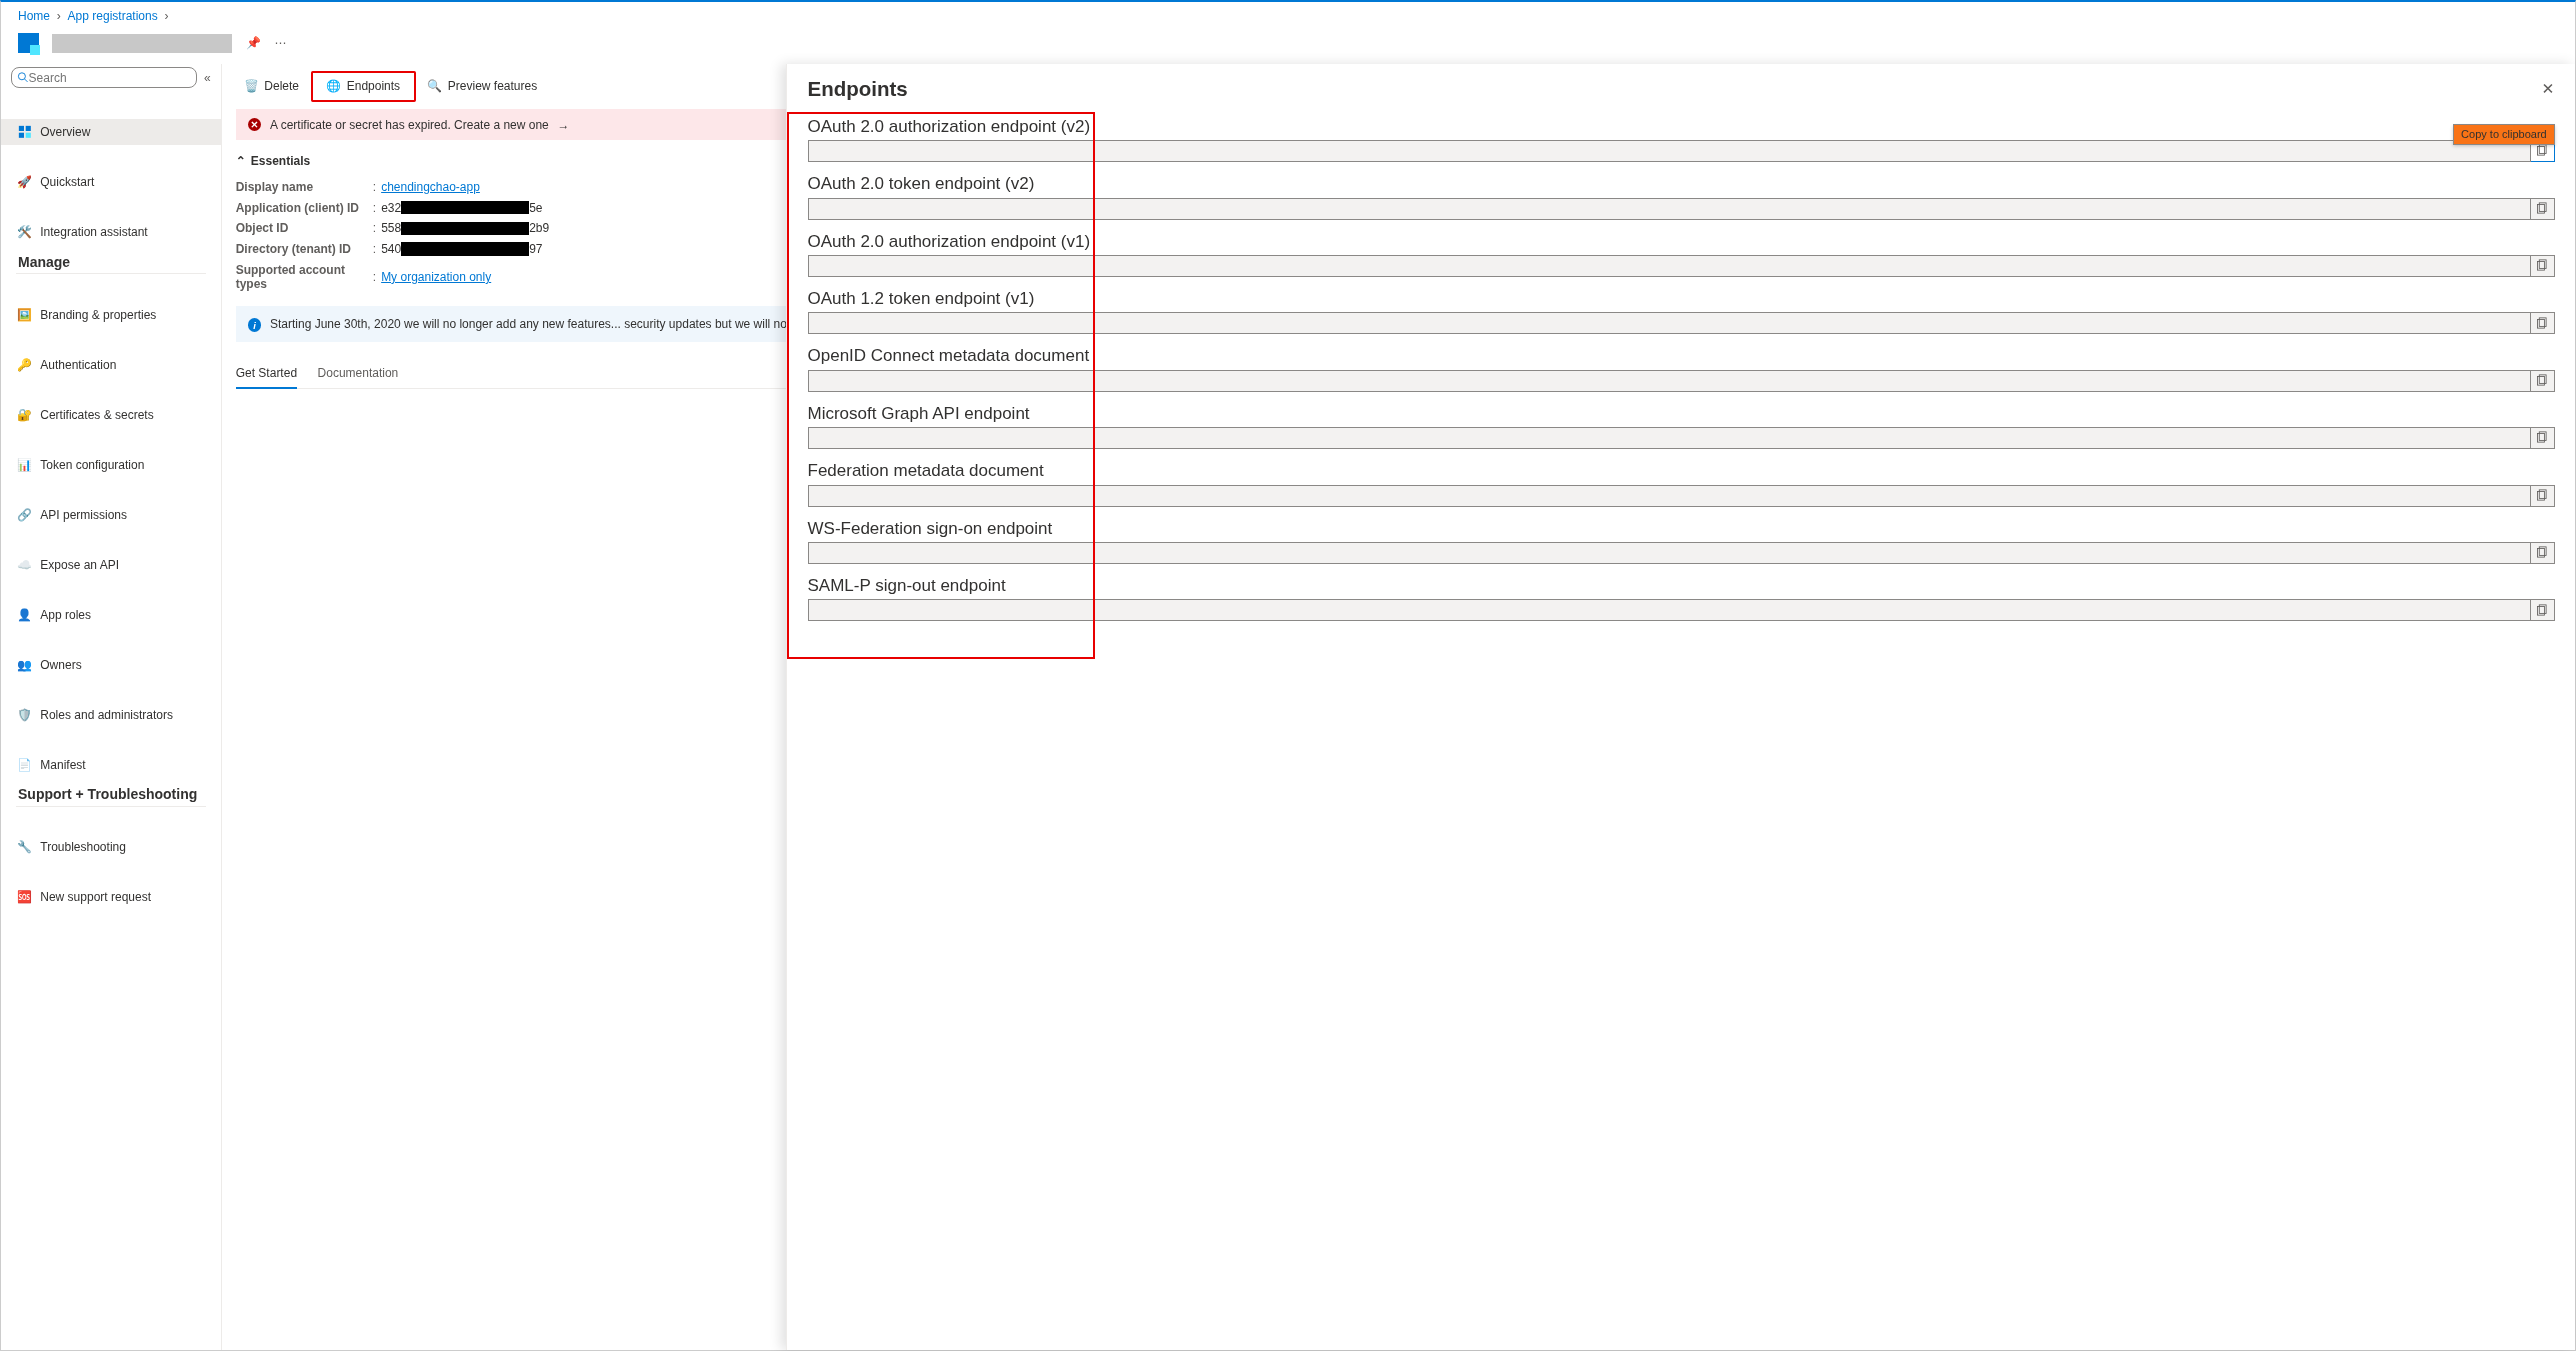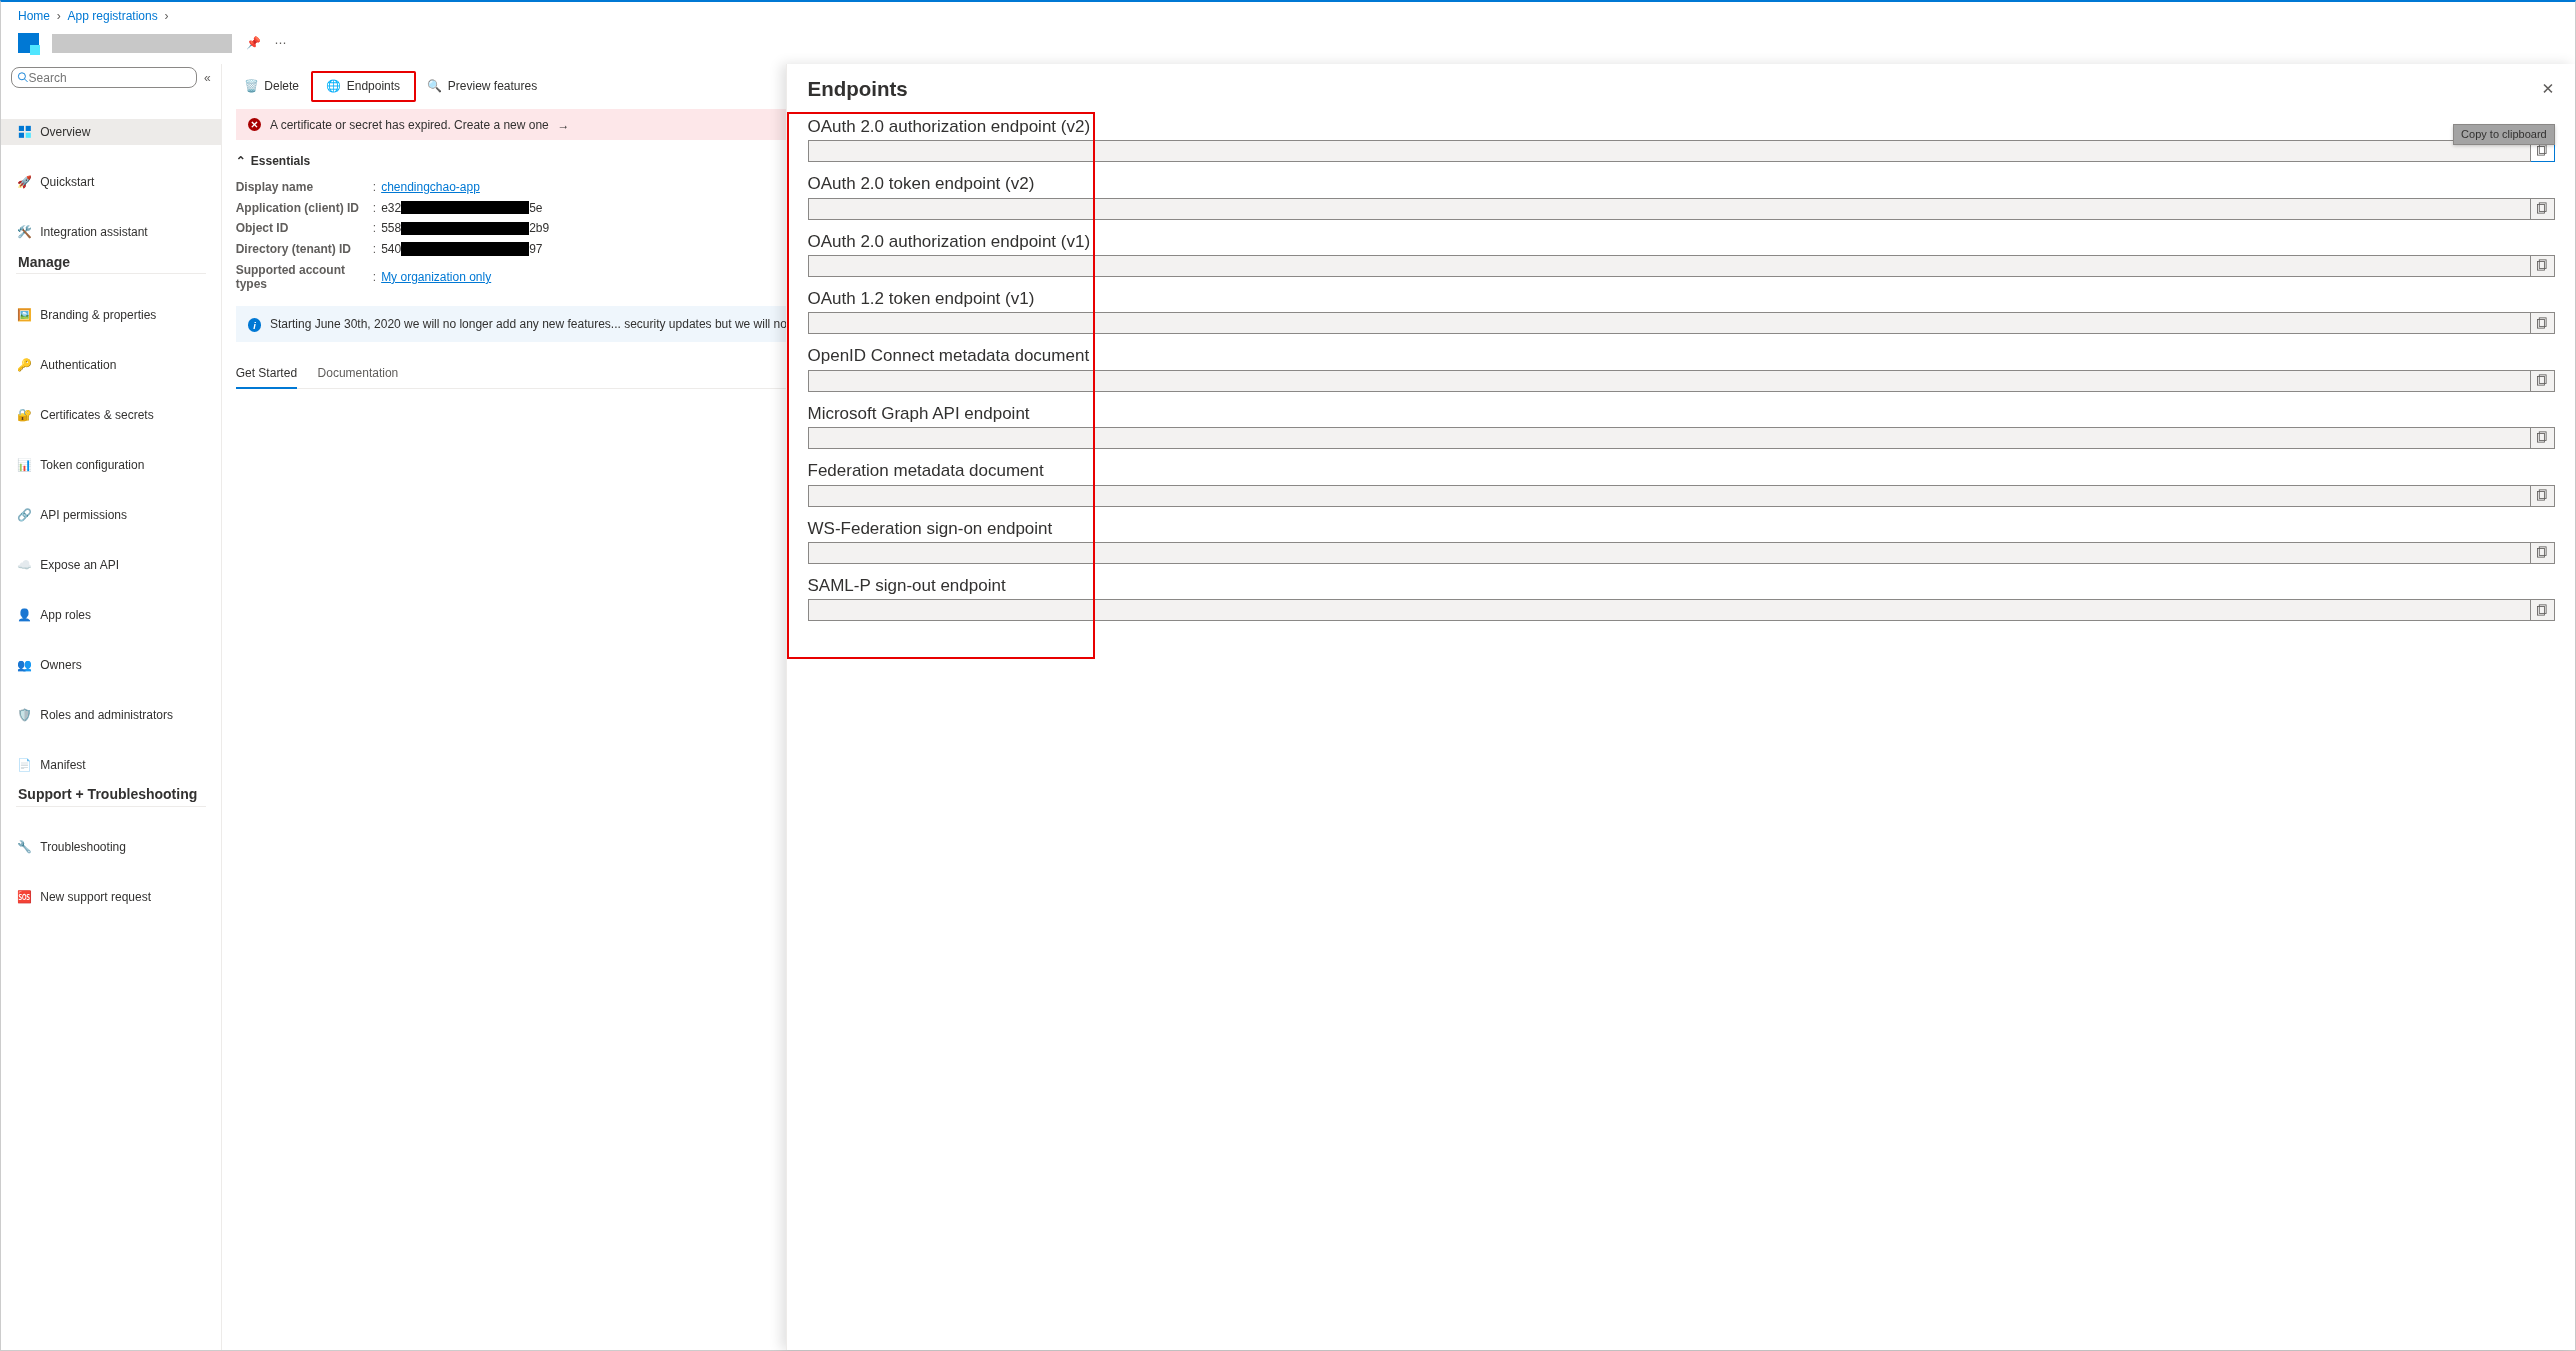--- a/index.html
+++ b/index.html
@@ -49,21 +49,21 @@
 .panel { position:absolute; right:0; top:0; bottom:0; width: calc(100% - 564px); min-width: 599px; background:#fff; box-shadow:-5.1px 0 12px rgba(0,0,0,.12); padding: 13.7px 20.5px; overflow-y:auto; border-left:0.9px solid #edebe9; }
 .panel-header { display:flex; justify-content:space-between; align-items:center; margin-bottom:15.4px; }
 .panel-title { font-size:20.5px; font-weight:700; }
 .panel-close { cursor:pointer; font-size:15.4px; color:#605e5c; }
 .endpoint-group { margin-bottom:12px; }
 .endpoint-label { font-size:17px; margin-bottom:3.4px; }
 .endpoint-field { display:flex; }
 .endpoint-field input { flex:1; border:0.9px solid #8a8886; background:#f3f2f1; padding:3.4px 6.8px; font-size:12px; height:22px; }
 .copy-btn { width:24px; border:0.9px solid #8a8886; border-left:none; background:#f3f2f1; display:flex; align-items:center; justify-content:center; cursor:pointer; }
 .copy-btn.active { background:#fff; border-color:#0078d4; }
-.tooltip { position:absolute; right:20.5px; top:60px; background:#a3a3a3; border:0.9px solid #8a8886; padding:3.4px 6.8px; font-size:11px; box-shadow:0 1.7px 3.4px rgba(0,0,0,.2); }
+.tooltip { position:absolute; right:20.5px; top:60px; background:#f97316; border:0.9px solid #8a8886; padding:3.4px 6.8px; font-size:11px; box-shadow:0 1.7px 3.4px rgba(0,0,0,.2); }
 .red-highlight { position:absolute; border:2.6px solid #e80000; left:0; top:48px; width:308px; height:547px; pointer-events:none; }
 .icons-art { display:flex; gap:12px; justify-content:center; flex-wrap:wrap; margin-top:17px; }
 .icons-art span { width:36px; height:36px; border-radius:5.1px; display:inline-block; }
 svg { width:13.7px; height:13.7px; }
 </style>
 </head>
 <body>
 
 <div class="app">
   <div class="breadcrumb-bar">

